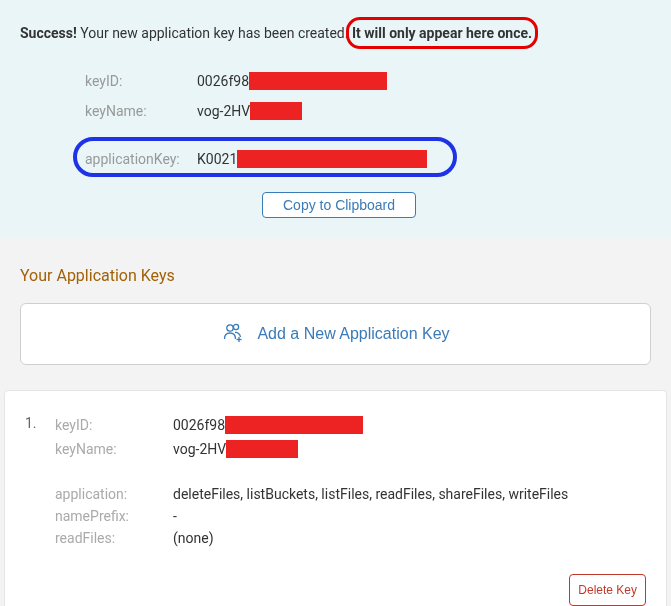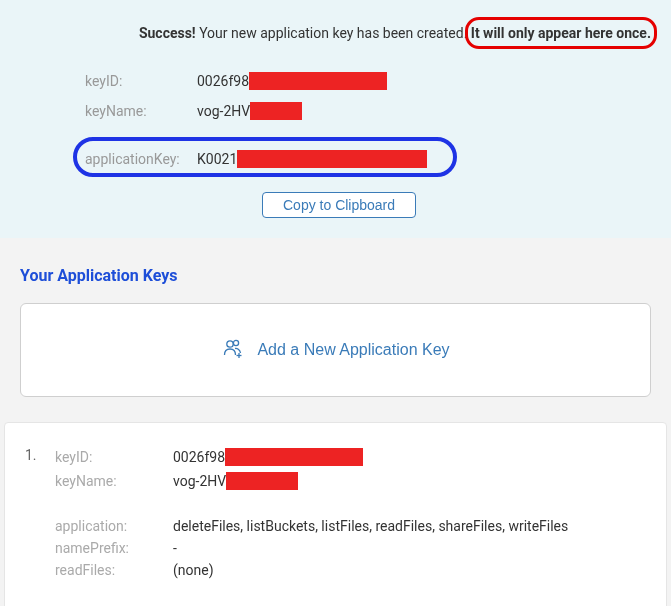--- a/index.html
+++ b/index.html
@@ -12,21 +12,21 @@
       background: #f3f3f3;
       width: 671px;
       height: 606px;
       overflow: hidden;
     }
     .success-panel {
       background: #eaf5f8;
       padding: 25px 20px 20px 20px;
     }
     .success-message {
-      text-align: right;
+      text-align: left;
       font-size: 14px;
       color: #333;
       margin-bottom: 25px;
       position: relative;
     }
     .success-message strong {
       font-weight: 700;
     }
     .warning-text {
       font-weight: 700;
@@ -90,30 +90,30 @@
       background: white;
       border: 1px solid #3a7bb8;
       color: #3a7bb8;
       padding: 4px 20px;
       font-size: 14px;
       border-radius: 4px;
       cursor: pointer;
     }
     .section-title {
       font-size: 16px;
-      color: #1d4ed8;
+      color: #a16207;
       padding: 28px 20px 18px 20px;
-      font-weight: 700;
+      font-weight: 400;
     }
     .add-key-btn {
       margin: 0 20px;
       background: white;
       border: 1px solid #cfcfcf;
       border-radius: 6px;
-      padding: 32px;
+      padding: 16px;
       display: flex;
       align-items: center;
       justify-content: center;
       gap: 12px;
       cursor: pointer;
       width: calc(100% - 40px);
     }
     .add-key-btn span {
       color: #3a7bb8;
       font-size: 16px;

